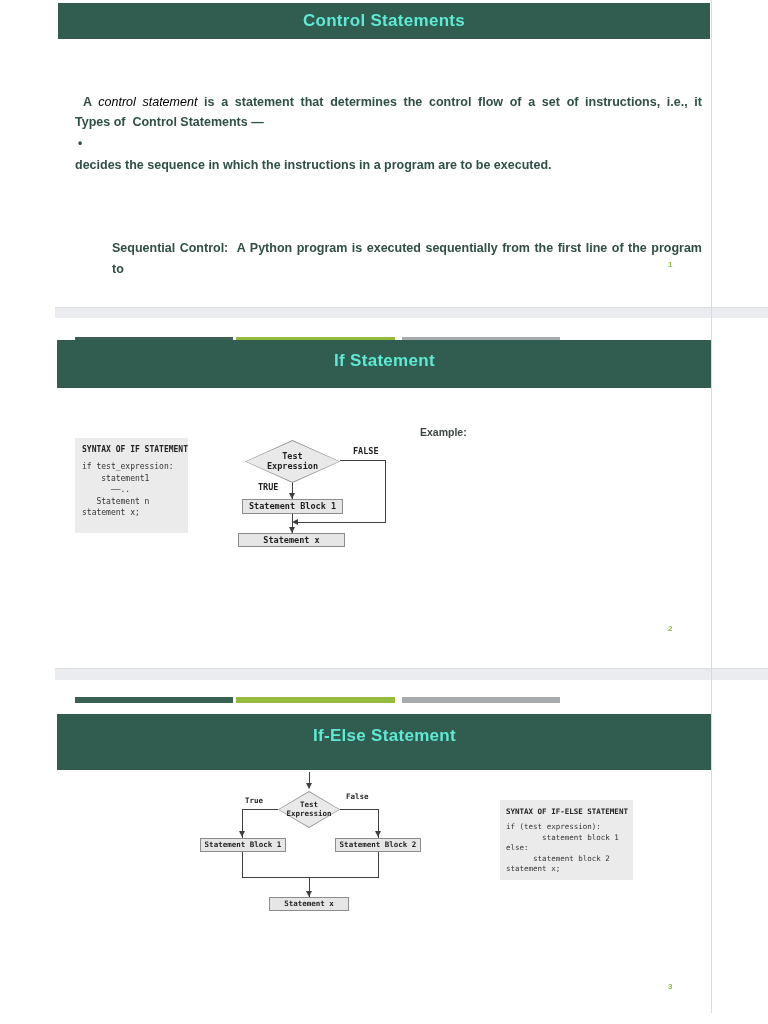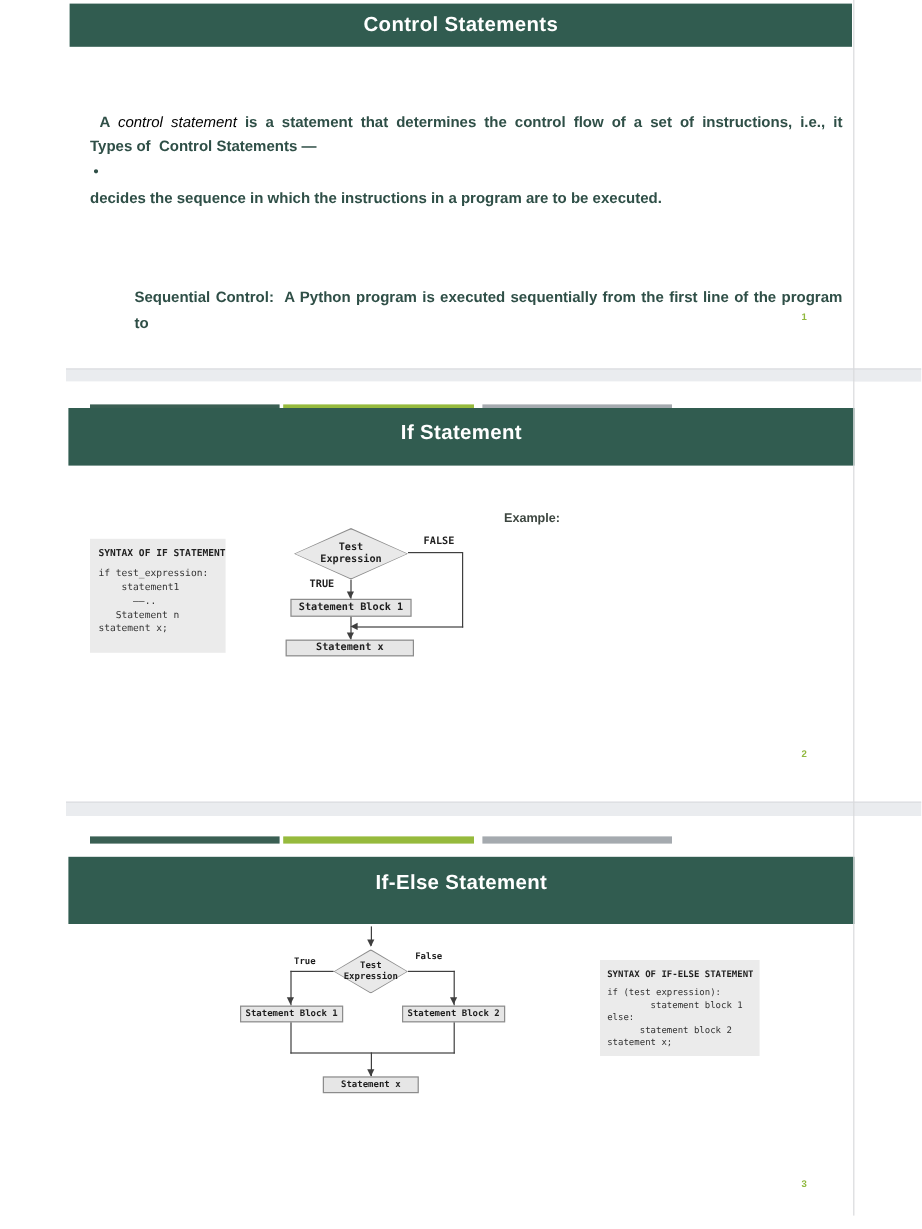--- a/index.html
+++ b/index.html
@@ -7,21 +7,21 @@
             font-family:"Liberation Sans",sans-serif;}
   .page{position:absolute;left:55px;width:657px;background:#ffffff;}
   #page1{top:0;height:307px;}
   #page2{top:318px;height:350px;}
   #page3{top:680px;height:333px;}
   .sep{position:absolute;left:55px;width:713px;background:#EAECEF;border-top:1px solid #DBDDE0;}
   #sep1{top:307px;height:10px;}
   #sep2{top:668px;height:11px;}
   #page-border{position:absolute;left:711px;top:0;width:1px;height:1013px;background:#D9DADC;}
 
-  .slide-header{position:absolute;background:#315C50;color:#ffffff;font-weight:bold;
+  .slide-header{position:absolute;background:#315C50;color:#5eead4;font-weight:bold;
                 text-align:center;letter-spacing:.3px;font-size:17px;}
   #p1-header{left:3px;top:3px;width:652px;height:36px;line-height:36px;}
   #p2-header{left:2px;top:22px;width:655px;height:48px;line-height:42px;}
   #p3-header{left:2px;top:34px;width:655px;height:56px;line-height:43px;}
 
   .bar-row{position:absolute;left:20px;height:6px;display:flex;}
   #p2-bars{top:19px;} #p3-bars{top:17px;}
   .bar{height:6px;}
   .bar.dark{width:158px;background:#3A5F53;}
   .bar.green{width:159px;background:#96BA3D;margin-left:3px;}
@@ -36,21 +36,21 @@
   #p1-bullets{position:absolute;left:20px;top:133px;width:627px;}
   .bullet{position:relative;}
   .b-dot{position:absolute;left:3px;top:0;font-size:12px;}
   .b-text{margin-left:37px;width:590px;}
 
   .pagenum{position:absolute;left:613px;font-size:8px;color:#90B83E;font-weight:bold;}
   #p1-num{top:260px;} #p2-num{top:306px;} #p3-num{top:302px;}
 
   .mono{font-family:"DejaVu Sans Mono",monospace;}
   .codebox{position:absolute;background:#EBEBEB;box-sizing:border-box;}
-  #p2-syntaxbox{left:20px;top:131px;width:113px;height:95px;padding:7px 0 0 7px;}
+  #p2-syntaxbox{left:20px;top:120px;width:113px;height:95px;padding:7px 0 0 7px;}
   #p2-syntaxbox .hd{font-size:8px;font-weight:bold;color:#222;margin-bottom:7px;white-space:pre;}
   #p2-syntaxbox .ln{font-size:8px;line-height:11.5px;color:#333;white-space:pre;}
   #p2-example-label{position:absolute;left:365px;top:108px;font-size:10.5px;font-weight:bold;color:#3C453F;}
   #p2-examplebox{left:365px;top:136px;width:277px;height:86px;padding:9px 0 0 9px;}
   #p2-examplebox .ln{font-size:7.5px;line-height:11px;color:#4C4A45;white-space:pre;}
   #p2-examplebox .out-hd{font-size:8px;font-weight:bold;color:#2b2b2b;margin-top:5px;line-height:10px;}
   #p2-examplebox .out-val{font-size:7.5px;line-height:11px;color:#4C4A45;white-space:pre;}
   #p3-syntaxbox{left:445px;top:120px;width:133px;height:80px;padding:7px 0 0 6px;}
   #p3-syntaxbox .hd{font-size:7.5px;font-weight:bold;color:#222;margin-bottom:6px;white-space:pre;}
   #p3-syntaxbox .ln{font-size:7.5px;line-height:10.5px;color:#333;white-space:pre;}

